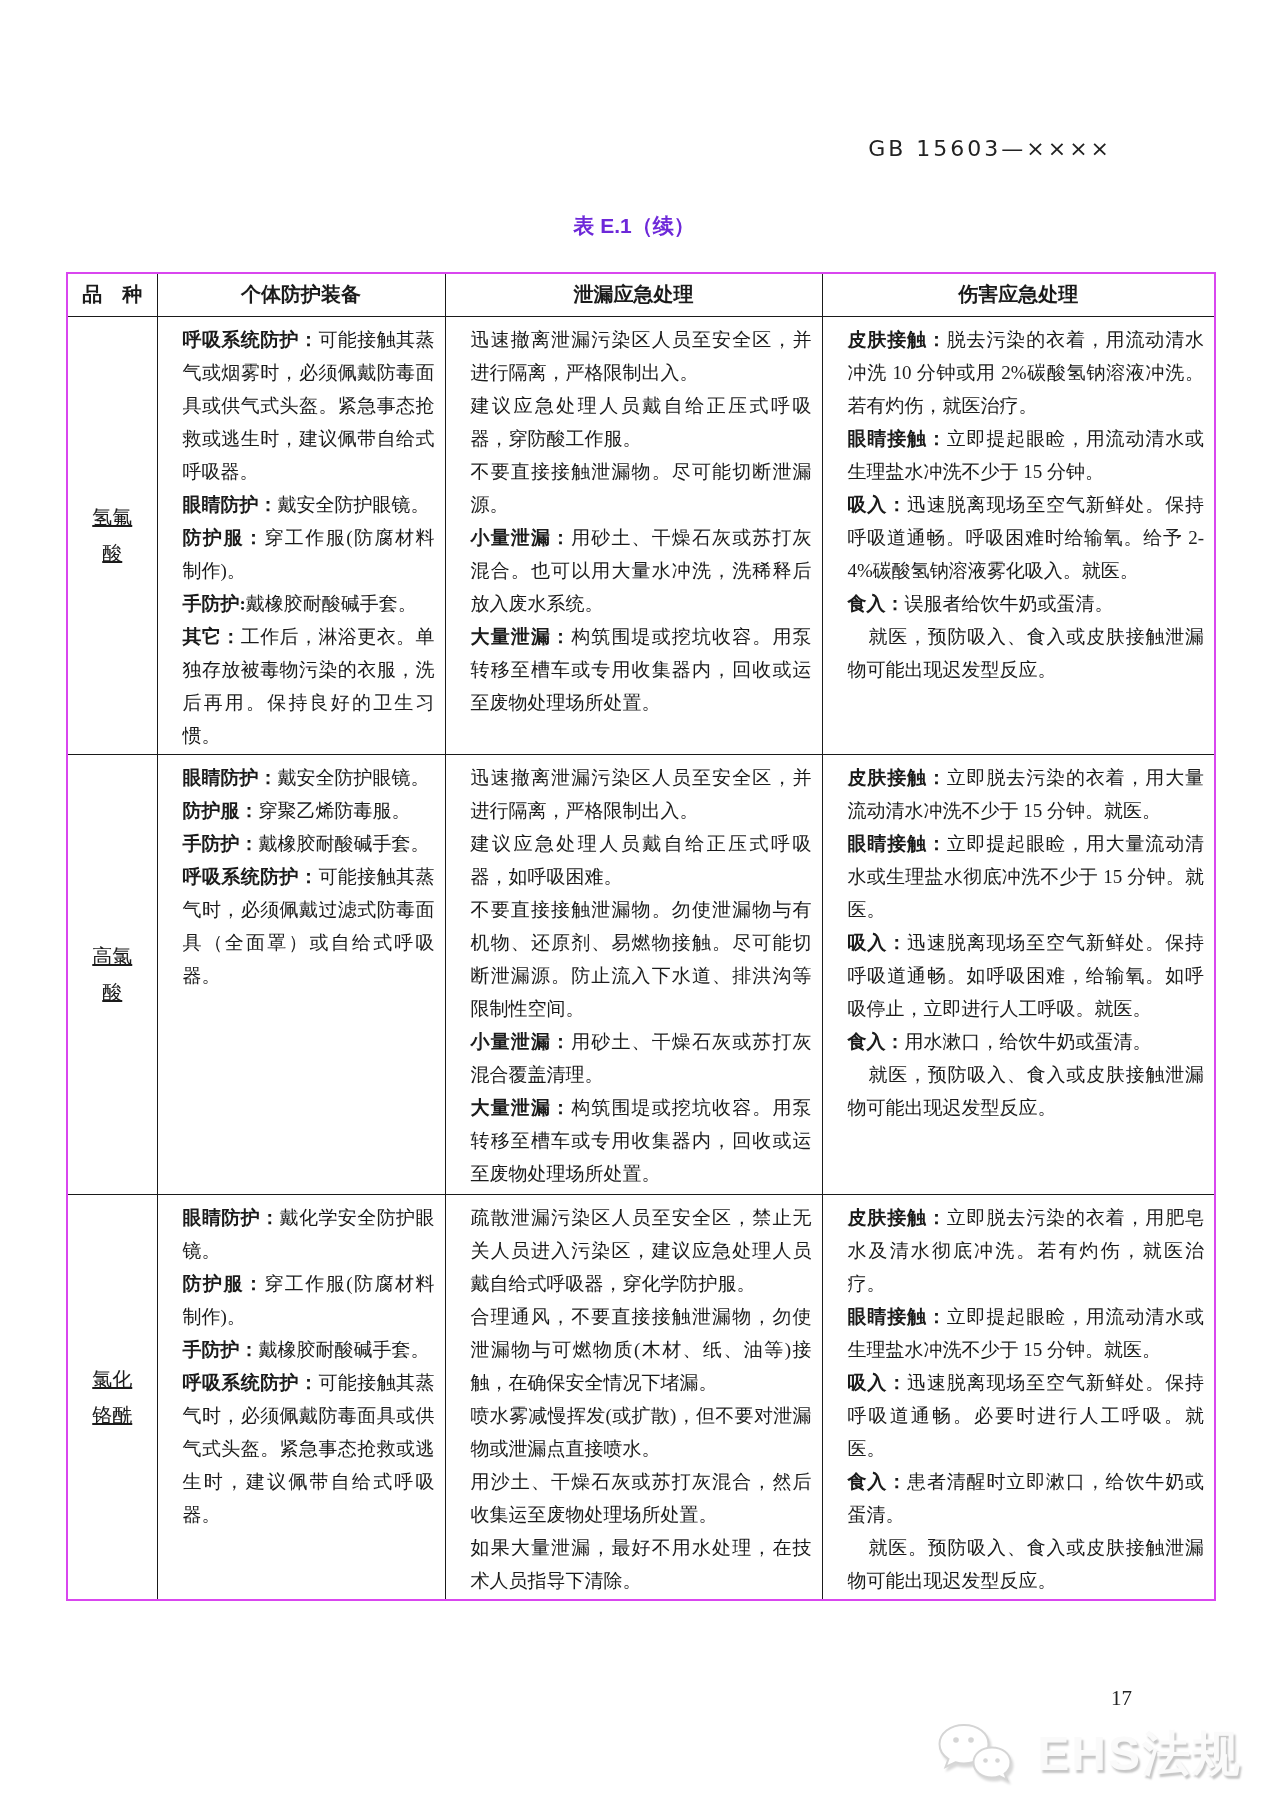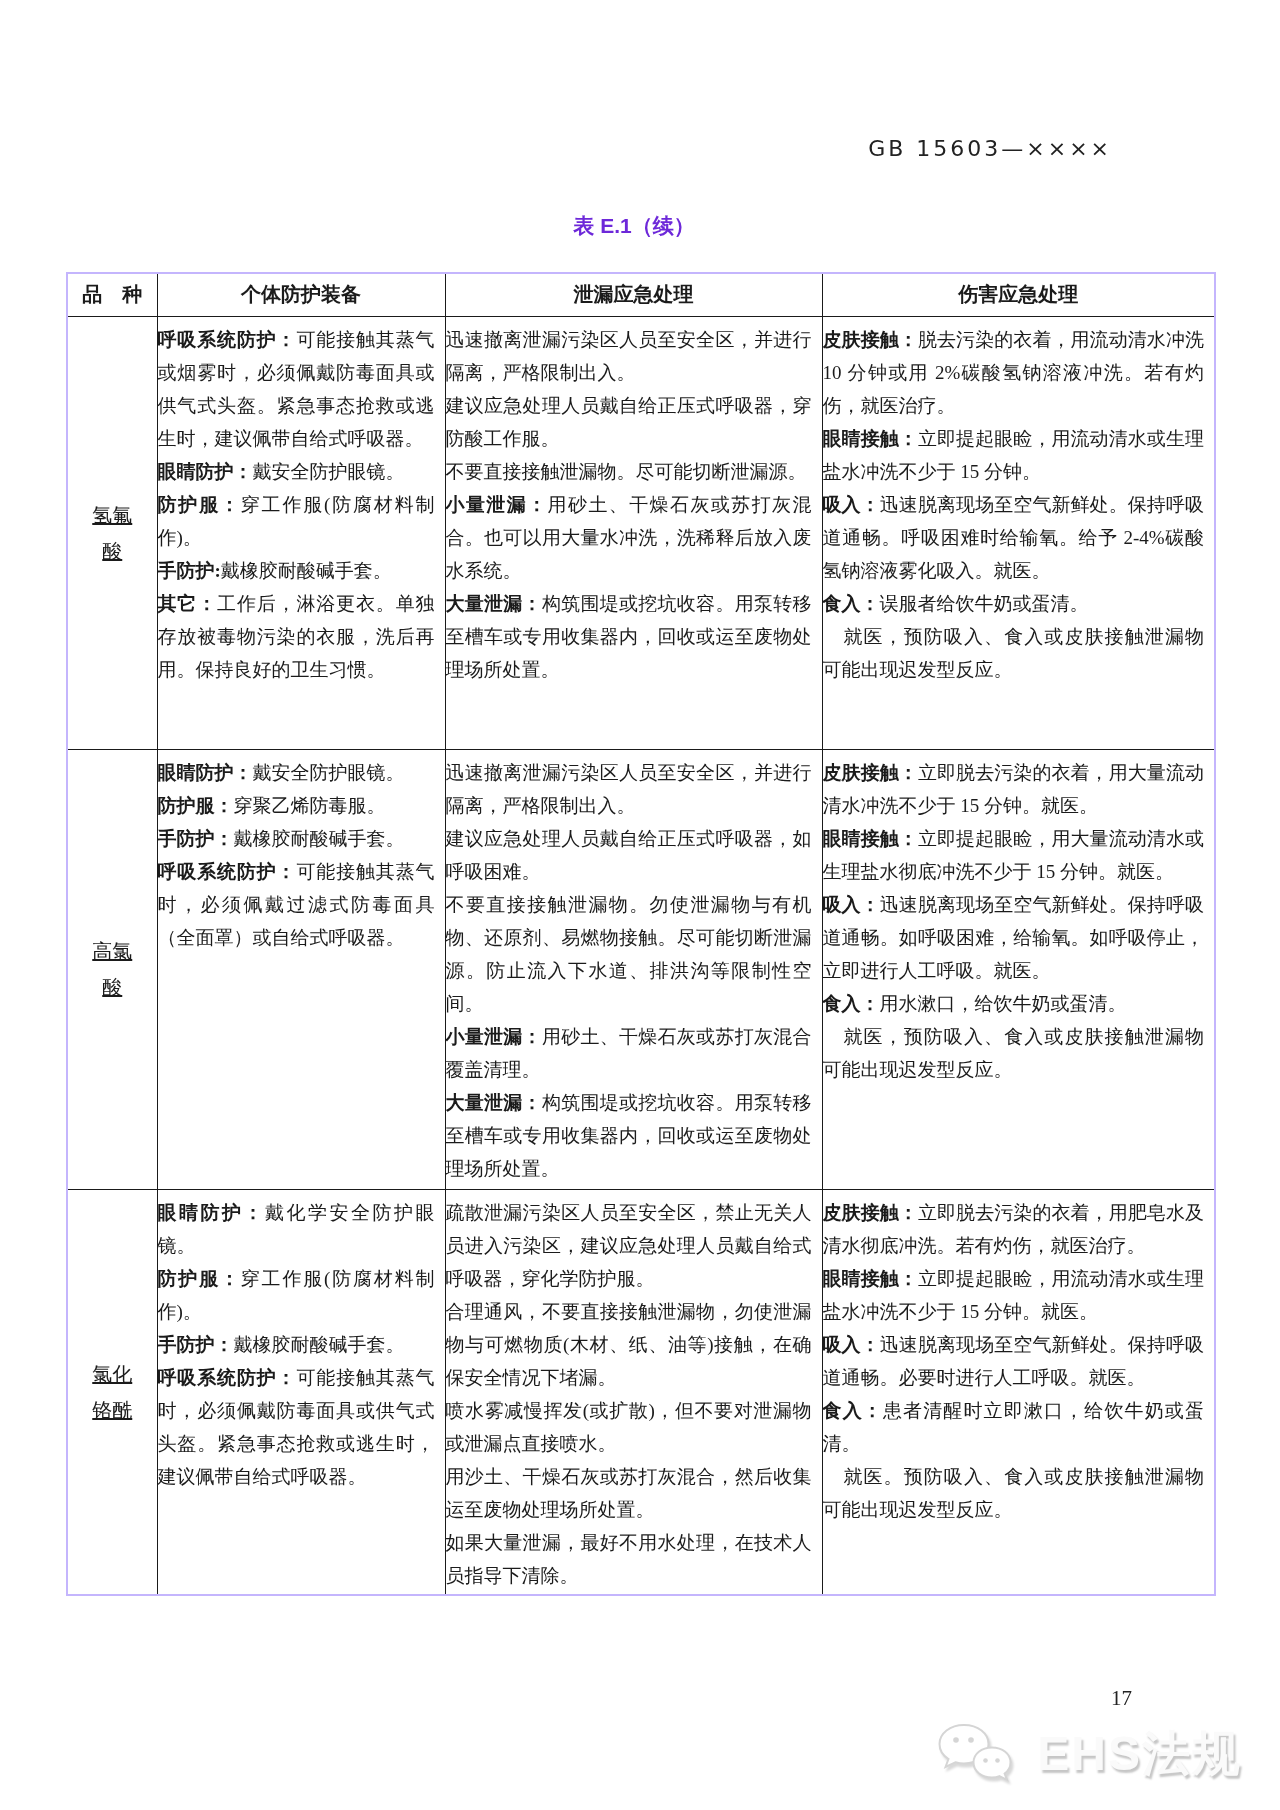--- a/index.html
+++ b/index.html
@@ -23,21 +23,21 @@
     text-align:center;
     font-family:"Liberation Sans","DejaVu Sans",sans-serif;
     font-weight:bold; font-size:21px; color:#6d28d9;
   }
 
   table.hazard {
     position:absolute; top:272px; left:66px;
     width:1148px;
     border-collapse:collapse;
     table-layout:fixed;
-    border:2px solid #c4b5fd;
+    border:2px solid #d946ef;
   }
   table.hazard th, table.hazard td {
     border:1px solid #1a1a1a;
     box-sizing:border-box;
   }
   col.c-species { width:90px; }
   col.c-ppe     { width:288px; }
   col.c-leak    { width:377px; }
   col.c-injury  { width:393px; }
 
@@ -51,21 +51,21 @@
   tbody tr:nth-child(1) { height:433px; }
   tbody tr:nth-child(2) { height:440px; }
   tbody tr:nth-child(3) { height:400px; }
 
   td.species {
     text-align:center; vertical-align:middle;
     font-size:20px; line-height:36px;text-decoration:underline;
   }
   td.content {
     vertical-align:top;
-    padding:6px 10px 2px 0;
+    padding:6px 10px 2px 25px;
     font-size:19px; line-height:33px;
     text-align:justify;
   }
   td.content p { margin:0; }
   td.content p.indent { text-indent:1.1em; }
   td.content b { font-weight:700; }
 
   .page-number {
     position:absolute; top:1686px; right:148px;
     font-size:21px; color:#222;

